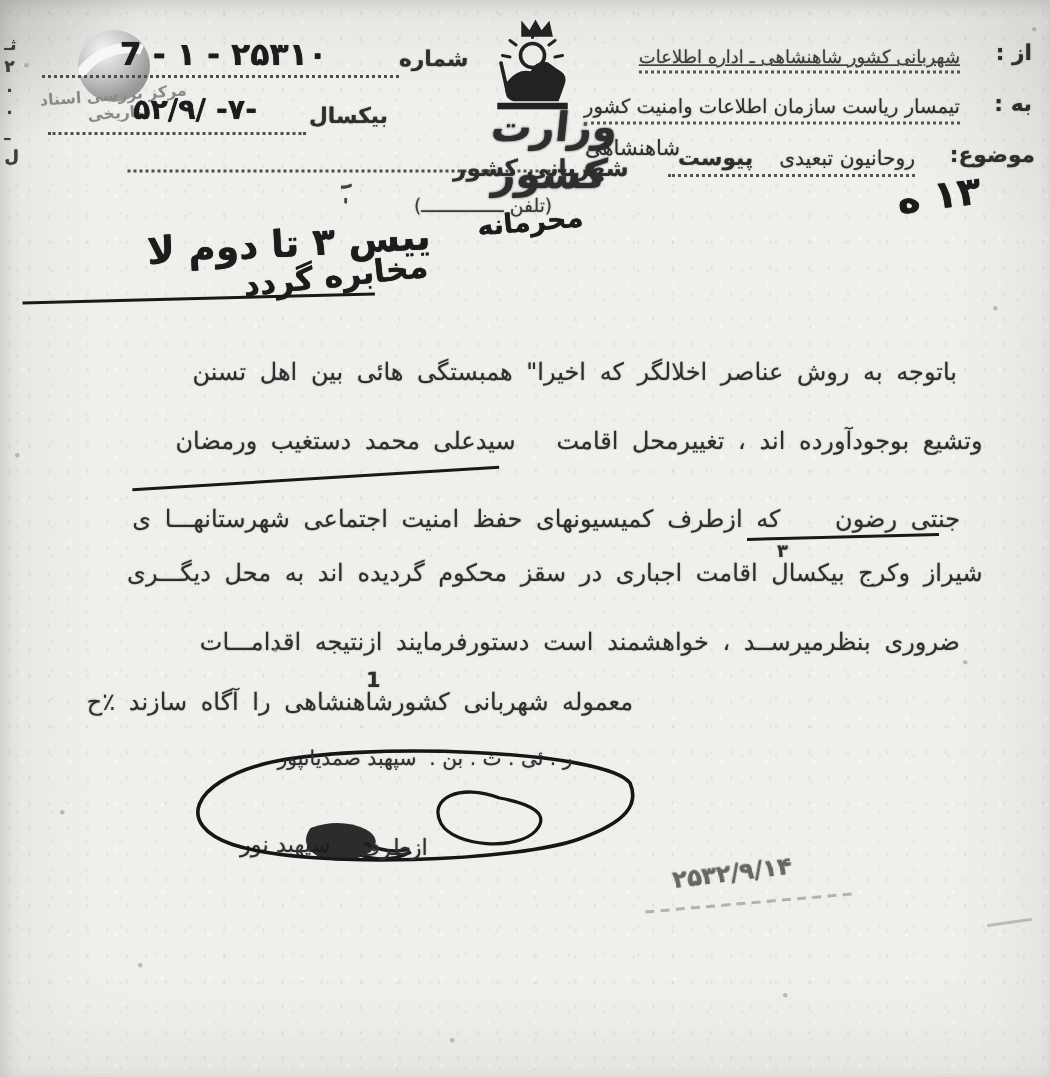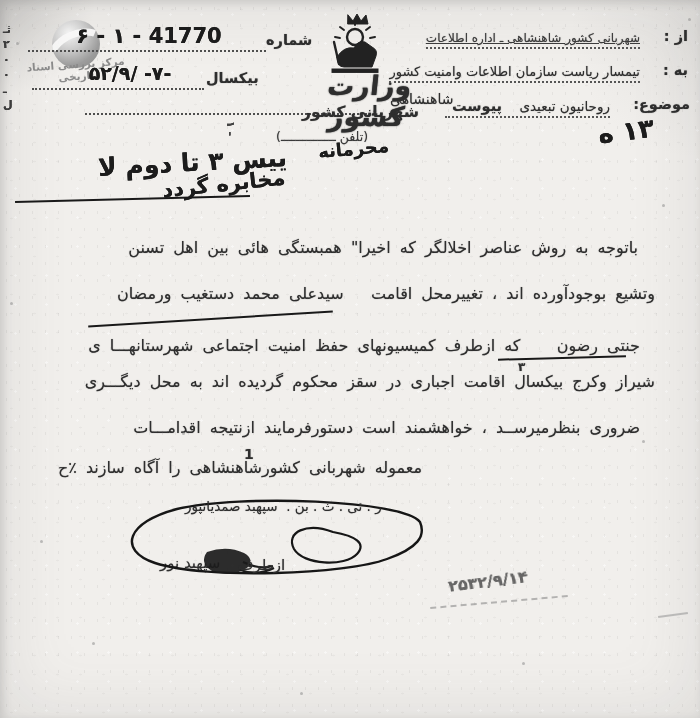--- a/index.html
+++ b/index.html
@@ -49,21 +49,21 @@
 ۰
 ۰
 ـ
 ل</div>
 
   <div class="abs globe" style="left:52px;top:20px;"></div>
   <div class="abs" style="left:16px;top:58px;width:120px;font-size:10.5px;font-weight:bold;color:#8a8a8a;transform:rotate(-4deg);text-align:center;direction:rtl;">مرکز بررسی اسناد تاریخی</div>
 
   <div class="abs rtl typed lbl" style="left:266px;top:32px;">شماره</div>
   <div class="abs dotline" style="left:28px;top:50px;width:238px;"></div>
-  <div class="abs hw rtl" style="left:36px;top:24px;width:226px;font-size:21px;text-align:center;">41770 - ۱ - ۶</div>
+  <div class="abs hw rtl" style="left:36px;top:24px;width:226px;font-size:21px;text-align:center;">۲۵۳۱۰ - ۱ - 7</div>
 
   <div class="abs rtl typed lbl" style="left:206px;top:70px;">بیکسال</div>
   <div class="abs dotline" style="left:32px;top:88px;width:172px;"></div>
   <div class="abs hw" dir="ltr" style="left:55px;top:62px;width:150px;font-size:19px;text-align:center;">۵۲/۹/ -۷-</div>
 
   <div class="abs rtl typed lbl" style="left:452px;top:98px;">پیوست</div>
   <div class="abs dotline" style="left:85px;top:113px;width:290px;"></div>
   <div class="abs hw" style="left:223px;top:122px;font-size:11px;transform:rotate(90deg);color:#444;">۱ -</div>
 
   <svg class="abs" style="left:326px;top:12px;" width="58" height="66" viewBox="0 0 58 66">

